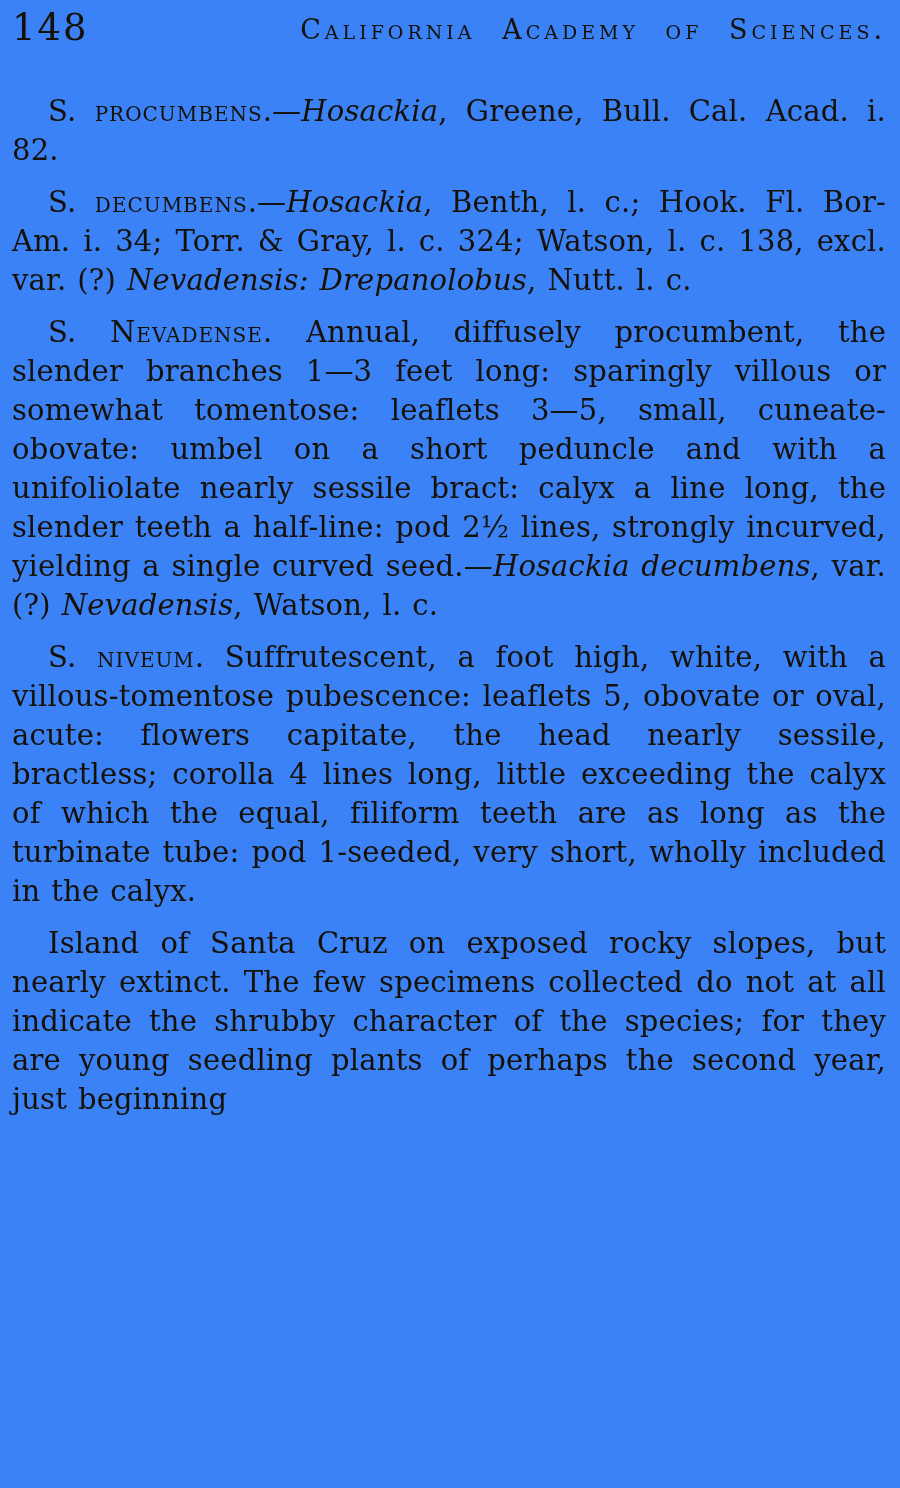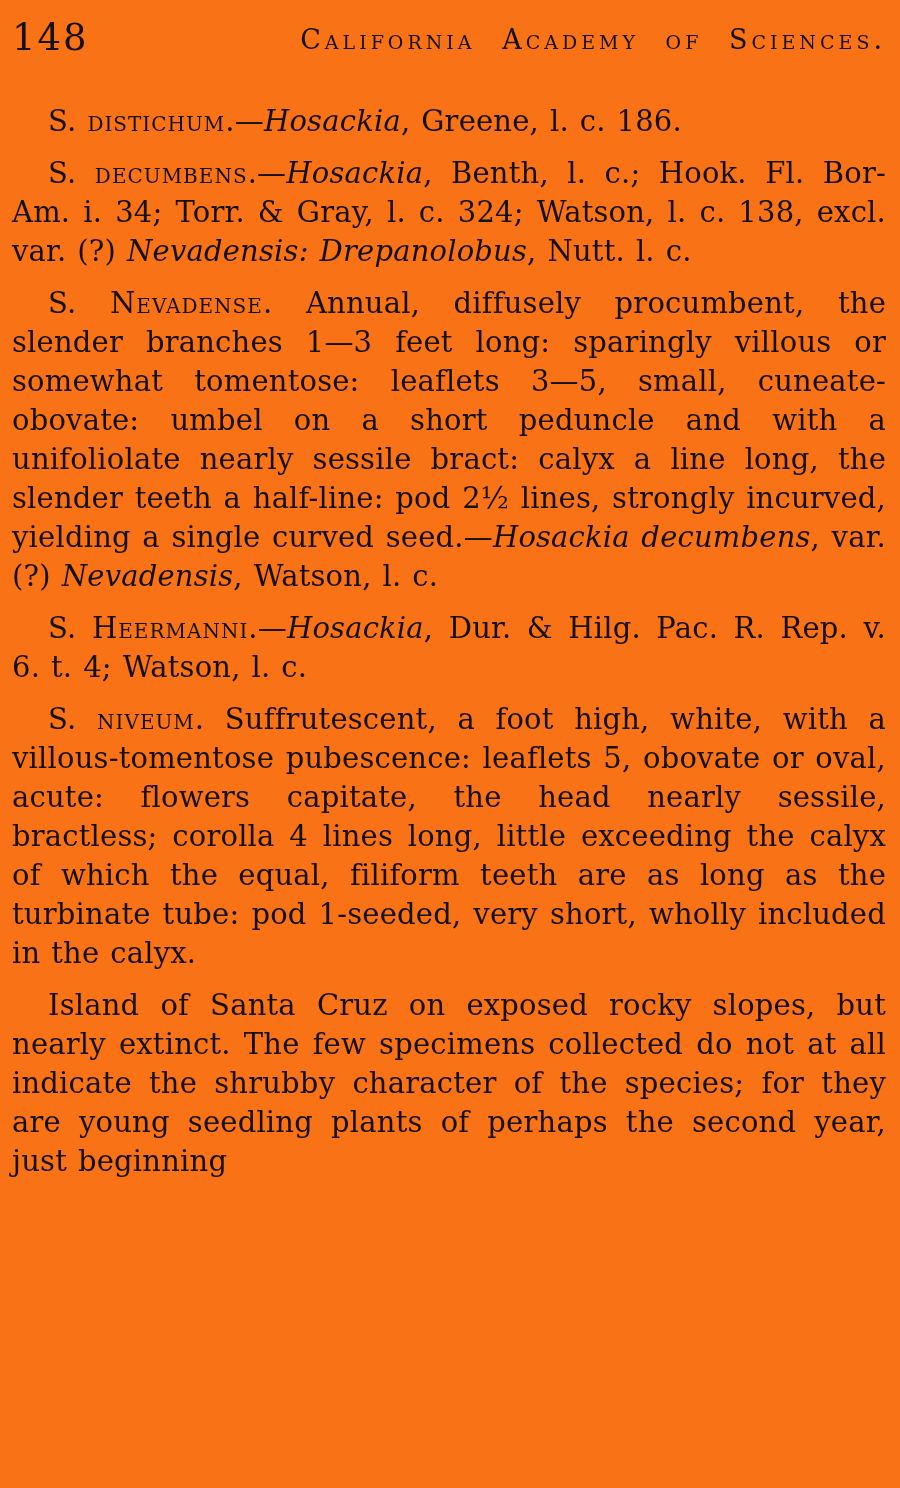--- a/index.html
+++ b/index.html
@@ -5,22 +5,22 @@
   html, body {
     margin: 0;
     padding: 0;
     background: #fffef7;
   }
   .page {
     position: relative;
     width: 900px;
     height: 1488px;
     box-sizing: border-box;
-    padding: 16px 14px 0 12px;
-    background: #f97316;
+    padding: 6px 14px 0 12px;
+    background: #3b82f6;
     color: #151109;
     font-family: "DejaVu Serif", "Liberation Serif", serif;
     overflow: hidden;
   }
   .page-header {
     position: relative;
     height: 52px;
     margin-bottom: 34px;
   }
   .page-number {
@@ -64,20 +64,19 @@
 </style>
 </head>
 <body>
 
 <div class="page">
   <header class="page-header">
     <span class="page-number">148</span>
     <span class="running-title">California Academy of Sciences.</span>
   </header>
   <main class="page-body">
-    <p class="para indent"><span class="rn">S. </span><span class="sc">distichum</span><span class="rn">.—</span><span class="it">Hosackia</span><span class="rn">, Greene, l. c. 186.</span></p>
+    <p class="para indent"><span class="rn">S. </span><span class="sc">procumbens</span><span class="rn">.—</span><span class="it">Hosackia</span><span class="rn">, Greene, Bull. Cal. Acad. i. 82.</span></p>
     <p class="para indent"><span class="rn">S. </span><span class="sc">decumbens</span><span class="rn">.—</span><span class="it">Hosackia</span><span class="rn">, Benth, l. c.; Hook. Fl. Bor-Am. i. 34; Torr. &amp; Gray, l. c. 324; Watson, l. c. 138, excl. var. (?) </span><span class="it">Nevadensis:</span><span class="rn"> </span><span class="it">Drepanolobus</span><span class="rn">, Nutt. l. c.</span></p>
     <p class="para indent"><span class="rn">S. </span><span class="sc">Nevadense</span><span class="rn">.  Annual, diffusely procumbent, the slender branches 1—3 feet long: sparingly villous or somewhat tomentose: leaflets 3—5, small, cuneate-obovate: umbel on a short peduncle and with a unifoliolate nearly sessile bract: calyx a line long, the slender teeth a half-line: pod 2½ lines, strongly incurved, yielding a single curved seed.—</span><span class="it">Hosackia decumbens</span><span class="rn">, var. (?) </span><span class="it">Nevadensis</span><span class="rn">, Watson, l. c.</span></p>
-    <p class="para indent"><span class="rn">S. </span><span class="sc">Heermanni</span><span class="rn">.—</span><span class="it">Hosackia</span><span class="rn">, Dur. &amp; Hilg. Pac. R. Rep. v. 6. t. 4; Watson, l. c.</span></p>
     <p class="para indent"><span class="rn">S. </span><span class="sc">niveum</span><span class="rn">.  Suffrutescent, a foot high, white, with a villous-tomentose pubescence: leaflets 5, obovate or oval, acute: flowers capitate, the head nearly sessile, bractless; corolla 4 lines long, little exceeding the calyx of which the equal, filiform teeth are as long as the turbinate tube: pod 1-seeded, very short, wholly included in the calyx.</span></p>
     <p class="para indent"><span class="rn">Island of Santa Cruz on exposed rocky slopes, but nearly extinct.  The few specimens collected do not at all indicate the shrubby character of the species; for they are young seedling plants of perhaps the second year, just beginning</span></p>
   </main>
 </div>
 
 </body></html>

